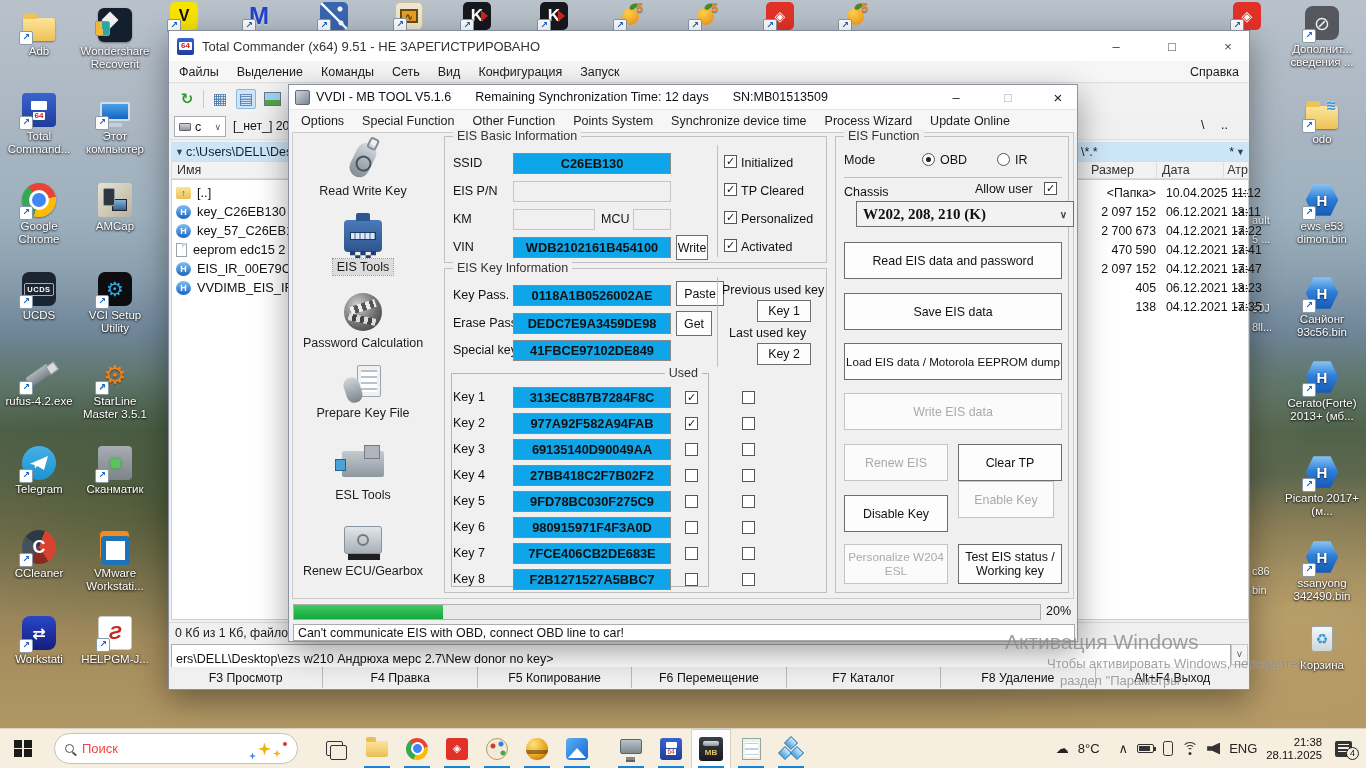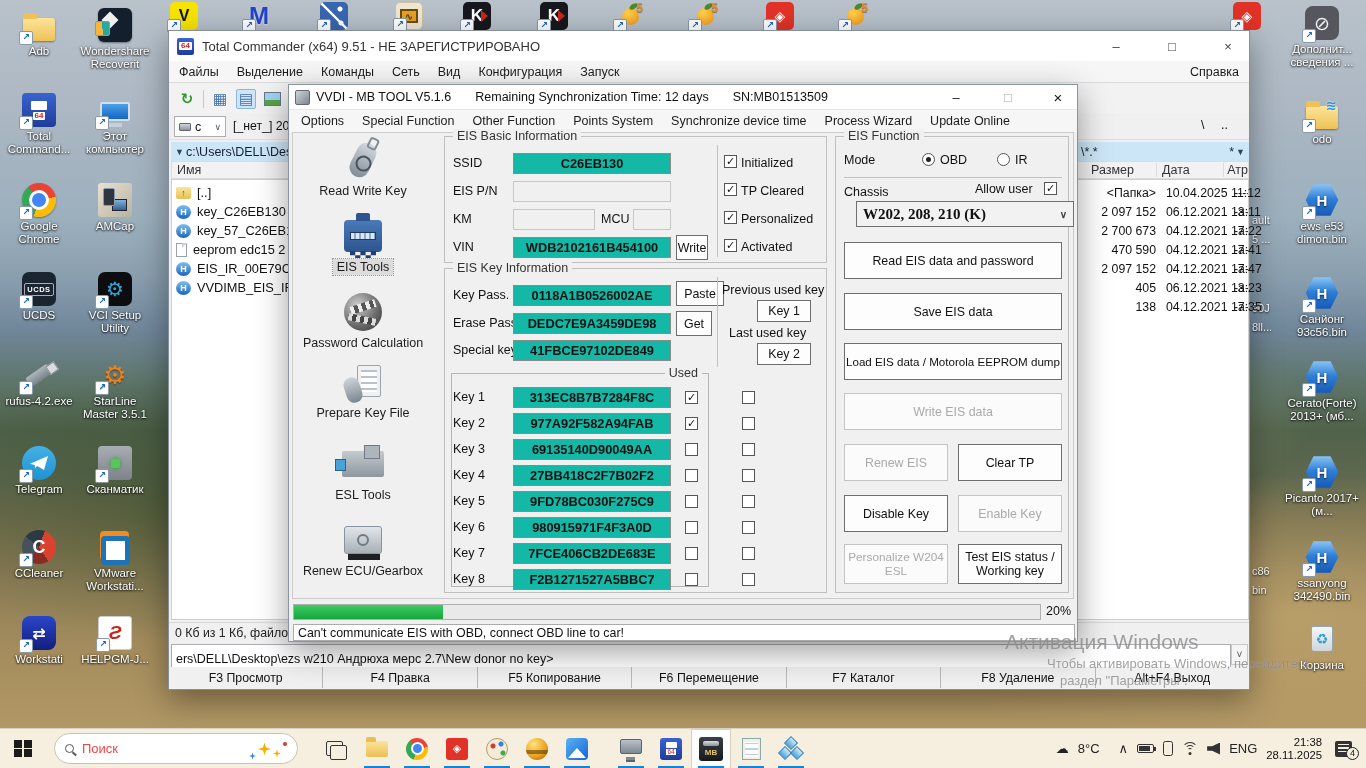--- a/index.html
+++ b/index.html
@@ -125,21 +125,21 @@
   .s-prep .ky{position:absolute;left:2px;bottom:2px;width:16px;height:26px;background:linear-gradient(#cfd6dc,#7b858e);border-radius:8px;transform:rotate(-18deg)}
   .s-esl{position:relative;width:42px;height:26px;background:linear-gradient(#c4cad0,#8e969e);border-radius:2px}
   .s-esl::before{content:"";position:absolute;left:-7px;top:8px;width:9px;height:10px;background:#4aa3d8;border:1px solid #26648c}
   .s-esl::after{content:"";position:absolute;right:4px;top:-6px;width:14px;height:12px;background:#aeb6bd;border:1px solid #778}
   .s-ecu{width:38px;height:28px;background:linear-gradient(#e2e6e9,#a8b0b6);border:1px solid #8893a0;border-radius:3px;position:relative;display:flex;align-items:center;justify-content:center}
   .s-ecu::after{content:"";position:absolute;bottom:-7px;left:3px;width:32px;height:6px;background:#1d1f22}
   .s-ecu i{width:12px;height:12px;border:2px solid #707a84;border-radius:50%}
   .grp{position:absolute;border:1px solid #c0c0c0}
   .lg{position:absolute;top:-8px;left:8px;background:#f0f0f0;padding:0 4px;font-size:12.5px;color:#333;white-space:nowrap}
   .lb{position:absolute;font-size:12.5px;color:#111;white-space:nowrap}
-  .fld{position:absolute;background:#14b8a6;border:1px solid #8a8a8a;font-weight:bold;font-size:12.8px;text-align:center;line-height:19px;height:21px;overflow:hidden}
+  .fld{position:absolute;background:#0ea5e9;border:1px solid #8a8a8a;font-weight:bold;font-size:12.8px;text-align:center;line-height:19px;height:21px;overflow:hidden}
   .fld.dis{background:#f0f0f0;border-color:#c6c6c6}
   .btn{position:absolute;background:#fdfdfd;border:1px solid #6e6e6e;font-size:12.4px;display:flex;align-items:center;justify-content:center;text-align:center;color:#111;line-height:14px;padding:1px}
   .btn.disabled{color:#aaa;border-color:#c4c4c4;background:#fbfbfb}
   .cb{position:absolute;width:13px;height:13px;background:#fff;border:1px solid #555;font-size:11px;line-height:11px;text-align:center;color:#111}
   .cb span{visibility:hidden}
   .cb.checked span{visibility:visible}
   .rad{position:absolute;width:13px;height:13px;border:1px solid #555;border-radius:50%;background:#fff}
   .rad.checked::after{content:"";position:absolute;inset:3px;background:#222;border-radius:50%}
   .sel{position:absolute;background:#f2f2f2;border:1px solid #707070;display:flex;align-items:center;padding:0 6px;font-family:"Liberation Serif","DejaVu Serif",serif;font-weight:bold;font-size:15px}
   .sel .ar{margin-left:auto;font-size:10px;color:#444;font-family:"Liberation Sans",sans-serif}
@@ -690,21 +690,21 @@
       <span>W202, 208, 210 (K)</span>
       <span class="ar">∨</span>
     </div>
     <div class="btn" style="left:8px;top:105px;width:218px;height:37px">Read EIS data and password</div>
     <div class="btn" style="left:8px;top:156px;width:218px;height:37px">Save EIS data</div>
     <div class="btn" style="left:8px;top:206px;width:218px;height:37px;font-size:11.6px">Load EIS data / Motorola EEPROM dump</div>
     <div class="btn disabled" style="left:8px;top:256px;width:218px;height:37px">Write EIS data</div>
     <div class="btn disabled" style="left:8px;top:307px;width:104px;height:37px">Renew EIS</div>
     <div class="btn" style="left:122px;top:307px;width:104px;height:37px">Clear TP</div>
     <div class="btn" style="left:8px;top:358px;width:104px;height:37px">Disable Key</div>
-    <div class="btn disabled" style="left:122px;top:358px;width:104px;height:37px">Enable Key</div>
+    <div class="btn disabled" style="left:122px;top:344px;width:96px;height:37px">Enable Key</div>
     <div class="btn disabled" style="left:8px;top:407px;width:104px;height:40px;font-size:11.8px">Personalize W204 ESL</div>
     <div class="btn" style="left:122px;top:407px;width:104px;height:40px">Test EIS status / Working key</div>
   </div>
 
   <div class="prog" style="left:4px;top:519px;width:748px;height:16px">
     <div class="fill" style="width: 20%;"></div>
   </div>
   <span class="lb" style="left:757px;top:519px">20%</span>
   <div class="vv-status" style="left:4px;top:539px;width:782px;height:17px">
       <span>Can't communicate EIS with OBD, connect OBD line to car!</span>

